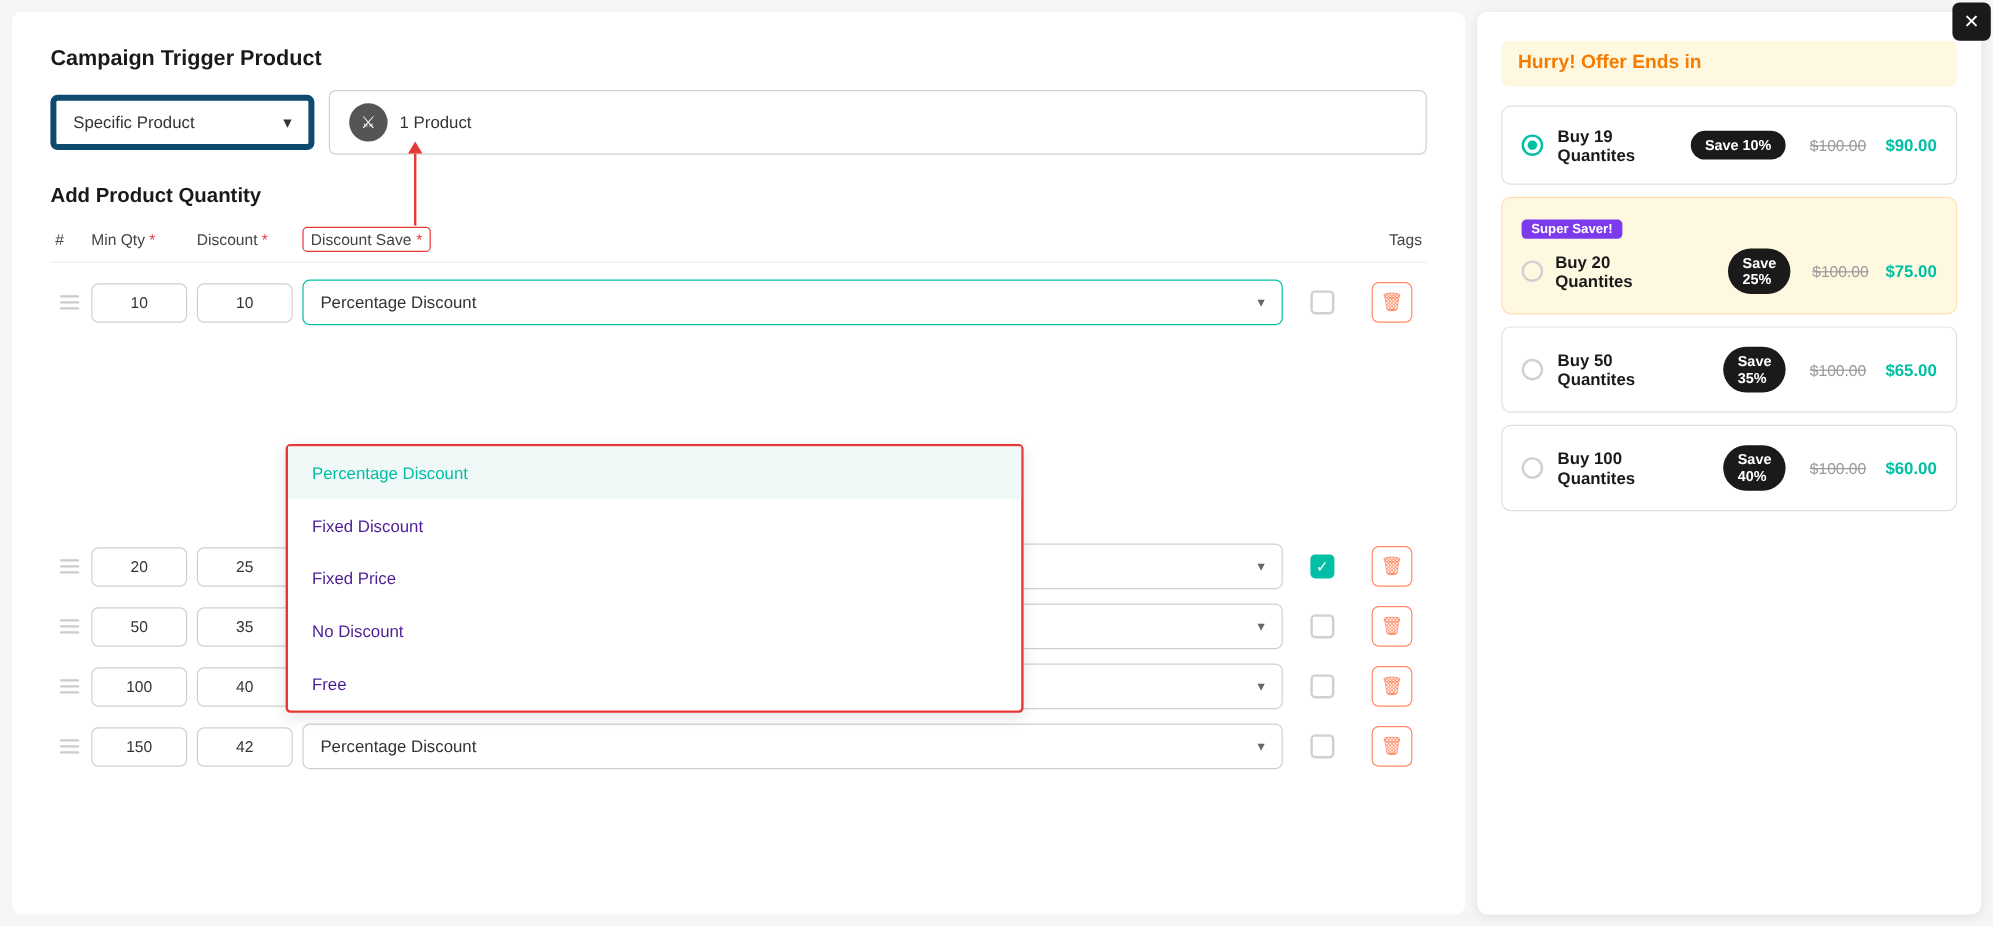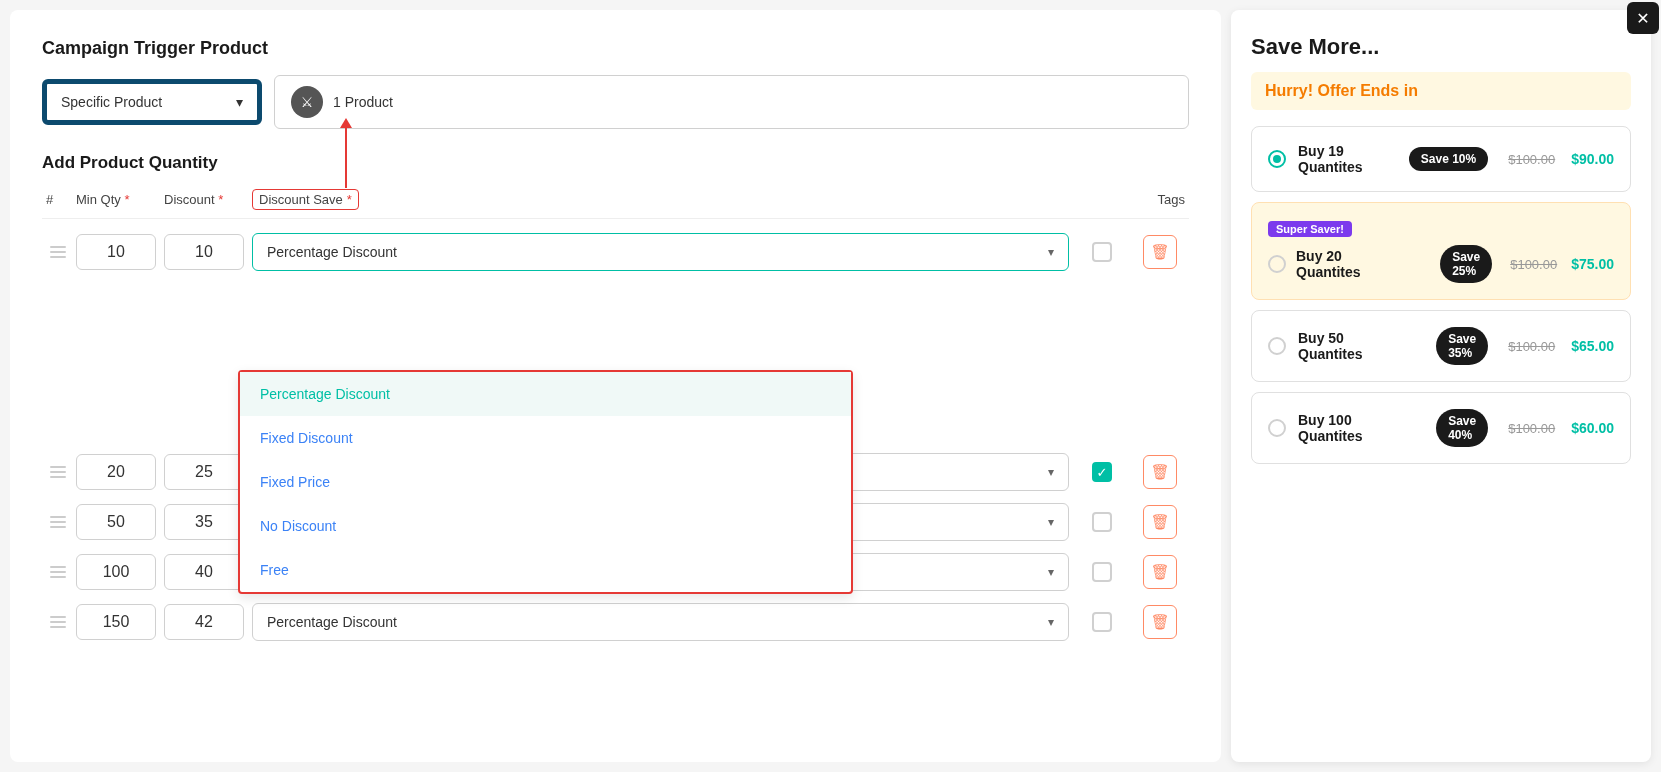--- a/index.html
+++ b/index.html
@@ -155,21 +155,21 @@
       width: 16px;
       height: 2px;
       background: #ccc;
       border-radius: 1px;
     }
 
     .num-input {
       border: 1px solid #d0d0d0;
       border-radius: 6px;
       padding: 8px 10px;
-      font-size: 16px;
+      font-size: 13px;
       text-align: center;
       width: 100%;
       color: #333;
     }
 
     .discount-type-select {
       display: flex;
       align-items: center;
       justify-content: space-between;
       border: 1.5px solid #00bfa5;
@@ -242,21 +242,21 @@
       background: #fff;
       border: 2px solid #e53935;
       border-radius: 4px;
       z-index: 100;
       box-shadow: 0 4px 12px rgba(0,0,0,0.1);
     }
 
     .dropdown-item {
       padding: 14px 20px;
       font-size: 14px;
-      color: #3b82f6;
+      color: #4c1d95;
       cursor: pointer;
     }
 
     .dropdown-item.active {
       background: #f0f9f7;
       color: #00bfa5;
     }
 
     
     .right-panel {
@@ -547,21 +547,20 @@
     <div class="checkbox-cell">
       <div class="delete-btn">🗑</div>
     </div>
   </div>
 
 </div>
 
 <div class="right-panel">
   <button class="close-btn">✕</button>
 
-  <div class="save-more-title">Save More...</div>
 
   <div class="offer-ends-banner">
     <span class="offer-ends-text">Hurry! Offer Ends in</span>
   </div>
 
   <div class="pricing-card">
     <div class="radio-btn checked"></div>
     <span class="qty-label">Buy 19 Quantites</span>
     <span class="save-badge">Save 10%</span>
     <span class="original-price">$100.00</span>

